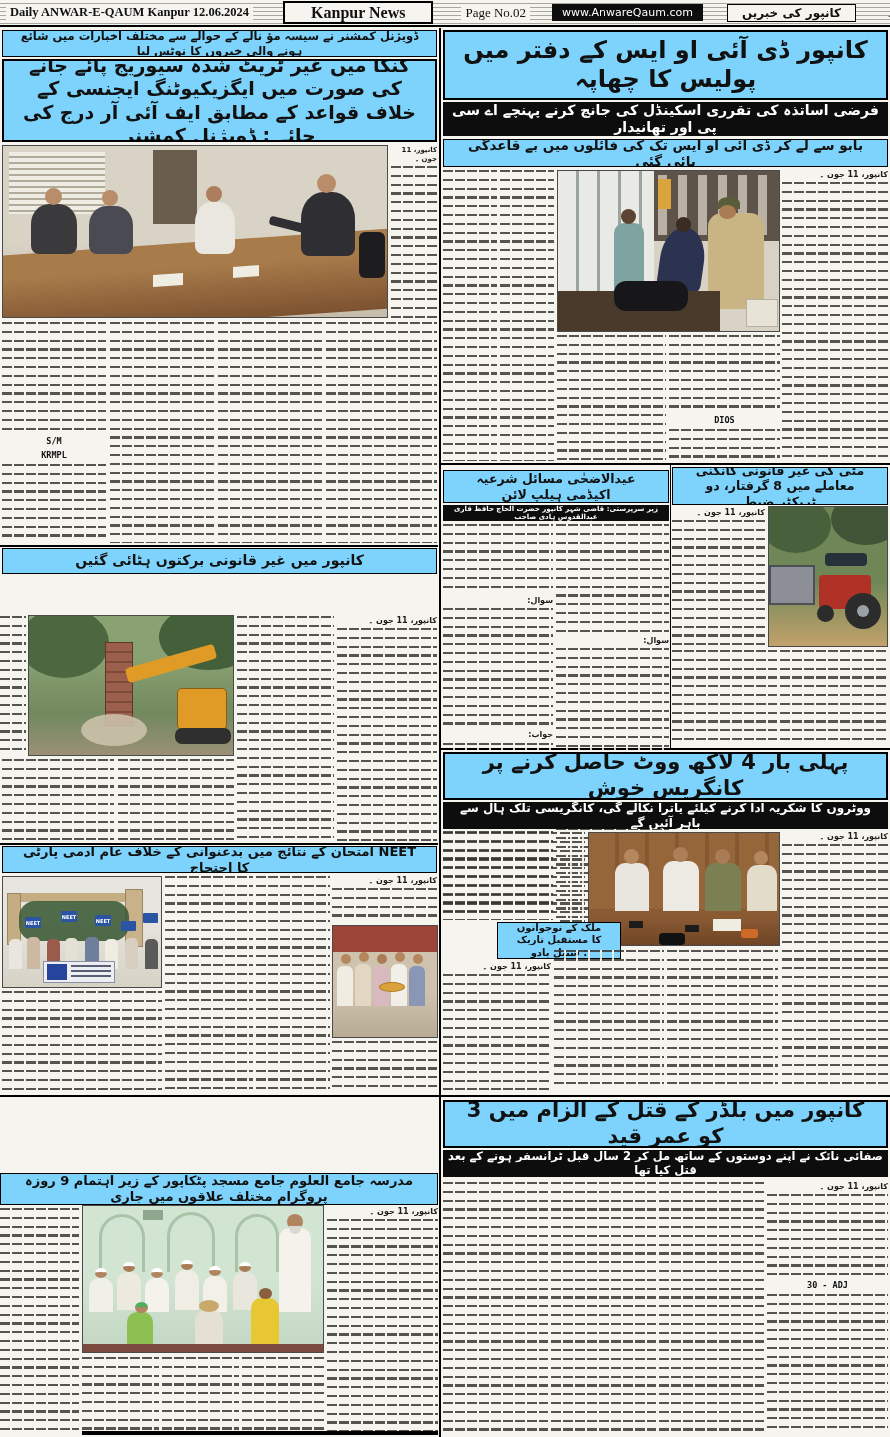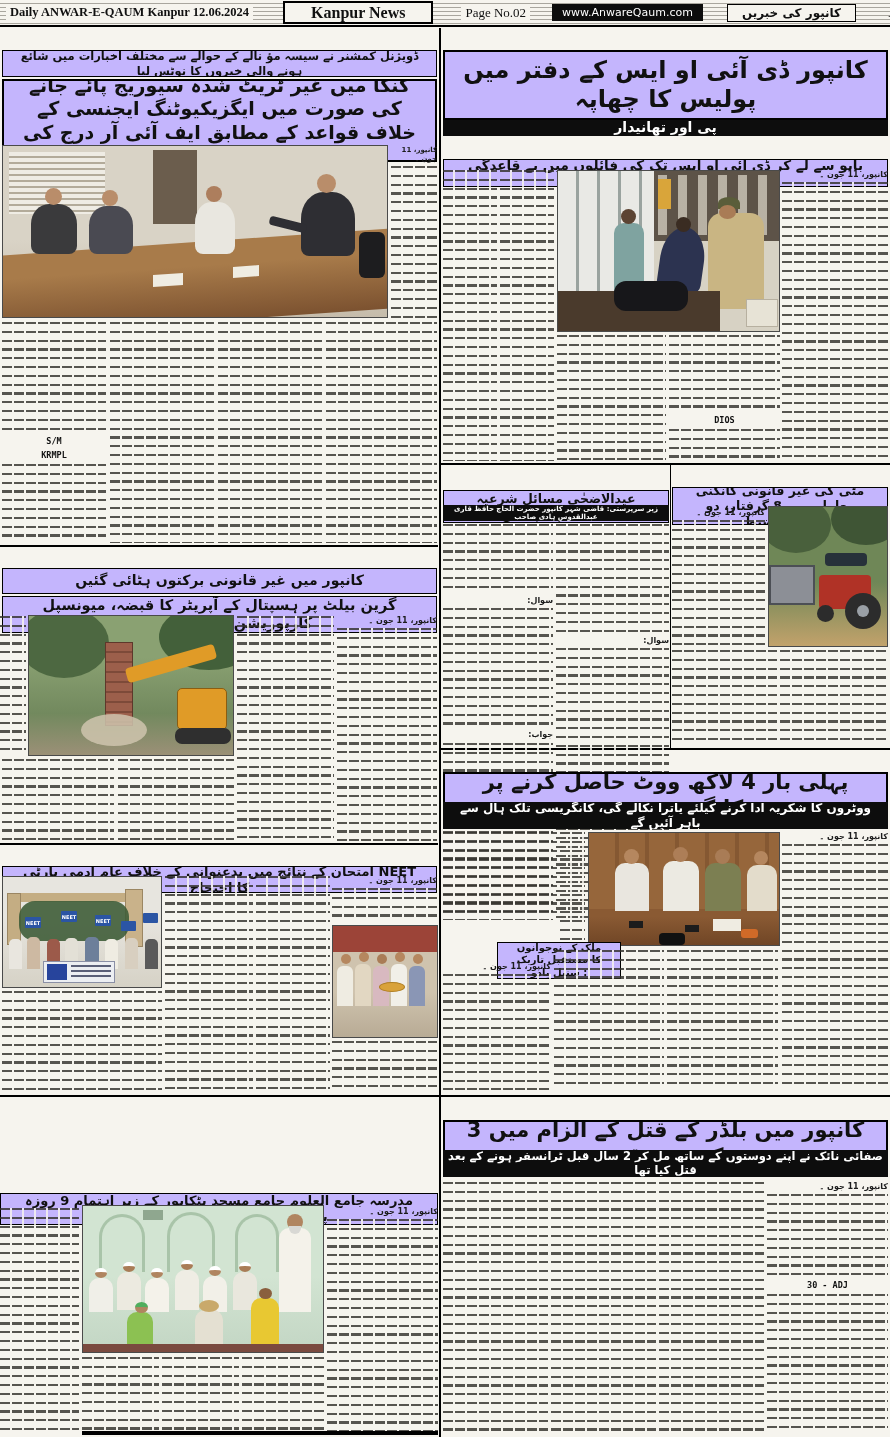--- a/index.html
+++ b/index.html
@@ -1,20 +1,20 @@
 <!DOCTYPE html>
 <html><head>
 <meta charset="utf-8">
 <style>
   html,body{margin:0;padding:0;background:#777;}
   #page{position:relative;width:890px;height:1437px;margin:0 auto;background:#f6f4ee;
         font-family:"DejaVu Sans",sans-serif;color:#111;overflow:hidden;}
   .abs{position:absolute;box-sizing:border-box;}
-  .hbox{border:2px solid #000;background:#c4b5fd;display:flex;align-items:center;justify-content:center;
-        text-align:center;font-weight:700;direction:rtl;overflow:hidden;line-height:1.22;padding:1px 16px;margin-top:20px;}
+  .hbox{border:2px solid #000;background:#7dd3fc;display:flex;align-items:center;justify-content:center;
+        text-align:center;font-weight:700;direction:rtl;overflow:hidden;line-height:1.22;padding:1px 16px;}
   .thin{border-width:1.5px;}
   .inv{background:#0d0d0d;color:#fff;border:none;display:flex;align-items:center;justify-content:center;
        text-align:center;font-weight:700;direction:rtl;overflow:hidden;line-height:1.2;padding:1px 4px;}
   .col{display:flex;flex-direction:column;gap:2px;overflow:hidden;}
   .lead{direction:rtl;font-size:8px;font-weight:700;color:#1c1c1c;text-align:right;line-height:1.3;flex:none;}
   .sim{flex:1 1 auto;min-height:6px;opacity:.82;
        background:
          repeating-linear-gradient(90deg, rgba(246,244,238,0) 0 10px, #f6f4ee 10px 12px),
          repeating-linear-gradient(180deg, #34322d 0 2.1px, rgba(0,0,0,0) 2.1px 8.8px);}
   .fx{flex:0 0 auto;}
@@ -97,23 +97,20 @@
   </div>
   <div class="abs col" style="left:218px;top:322px;width:104px;height:221px;">
     <div class="sim"></div>
   </div>
   <div class="abs col" style="left:326px;top:322px;width:111px;height:221px;">
     <div class="sim"></div>
   </div>
 
   <div class="abs hbox thin" style="left:2px;top:548px;width:435px;height:26px;font-size:14px;">
     <span>کانپور میں غیر قانونی برکتوں ہٹائی گئیں</span>
-  </div>
-  <div class="abs hbox thin" style="left:2px;top:576px;width:435px;height:37px;font-size:14.5px;">
-    <span>گرین بیلٹ پر ہسپتال کے آپریٹر کا قبضہ، میونسپل کارپوریشن نے بلڈوزر چلایا</span>
   </div>
 
   <div class="abs col" style="left:0;top:616px;width:26px;height:140px;">
     <div class="sim"></div>
   </div>
 
   <div class="photo" style="left:28px;top:615px;width:206px;height:141px;background:linear-gradient(180deg,#8aa172 0 30%,#72895e 70%,#9b9077 100%);">
     <div class="ph" style="left:-10px;top:-8px;width:90px;height:70px;background:#4d6841;border-radius:50%;"></div>
     <div class="ph" style="left:130px;top:-12px;width:100px;height:66px;background:#43603a;border-radius:50%;"></div>
     <div class="ph" style="left:76px;top:26px;width:28px;height:84px;background:repeating-linear-gradient(180deg,#9c5f4b 0 8px,#7d4a39 8px 10px);border:1px solid #5e382b;"></div>

